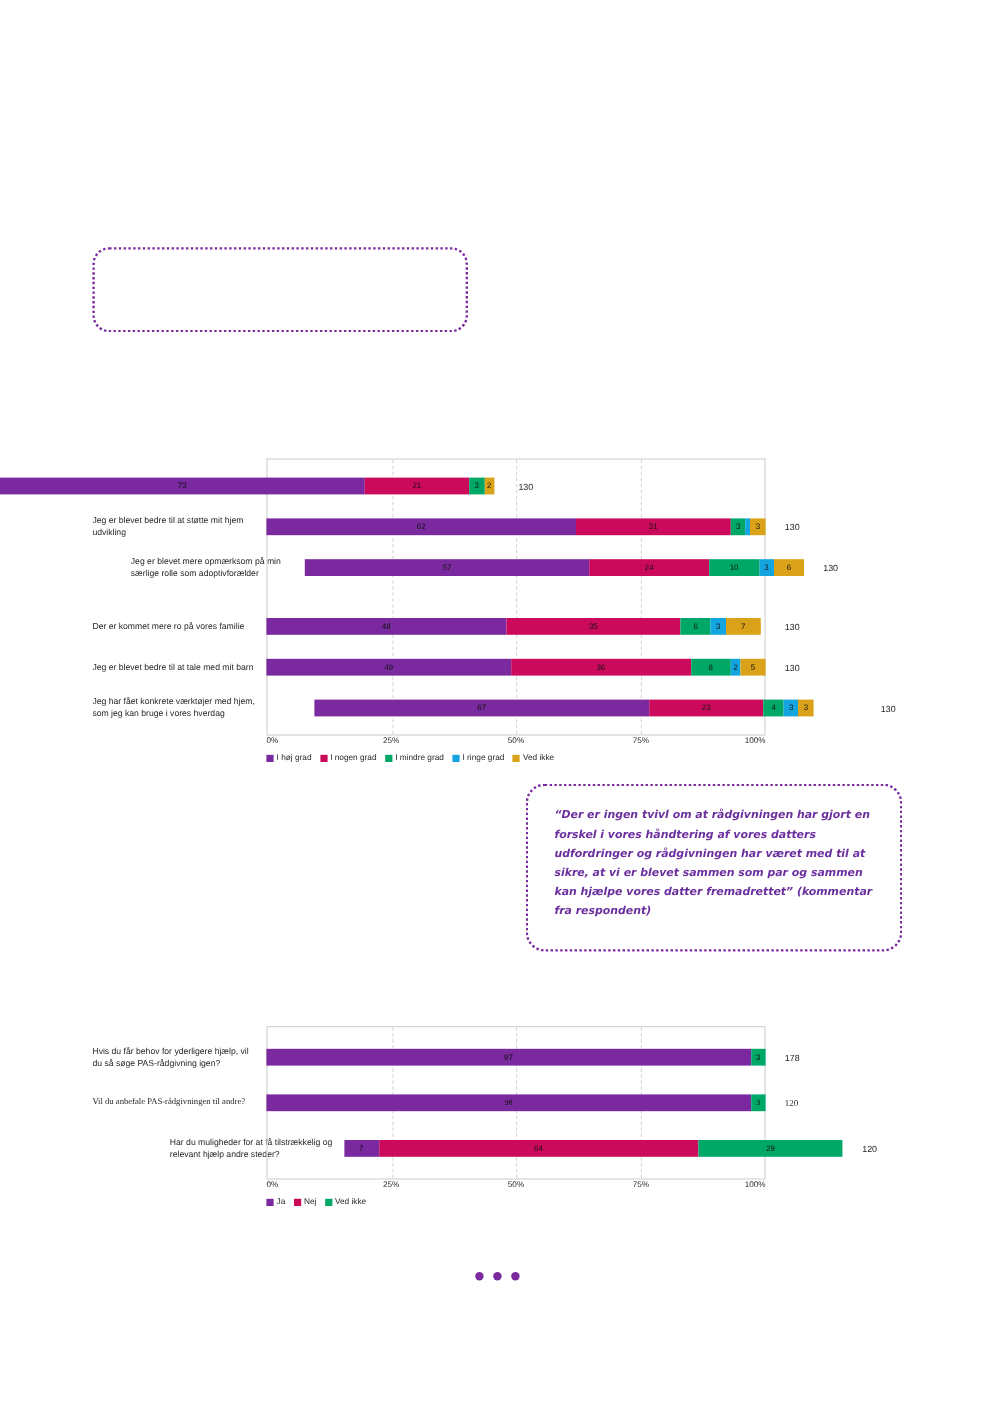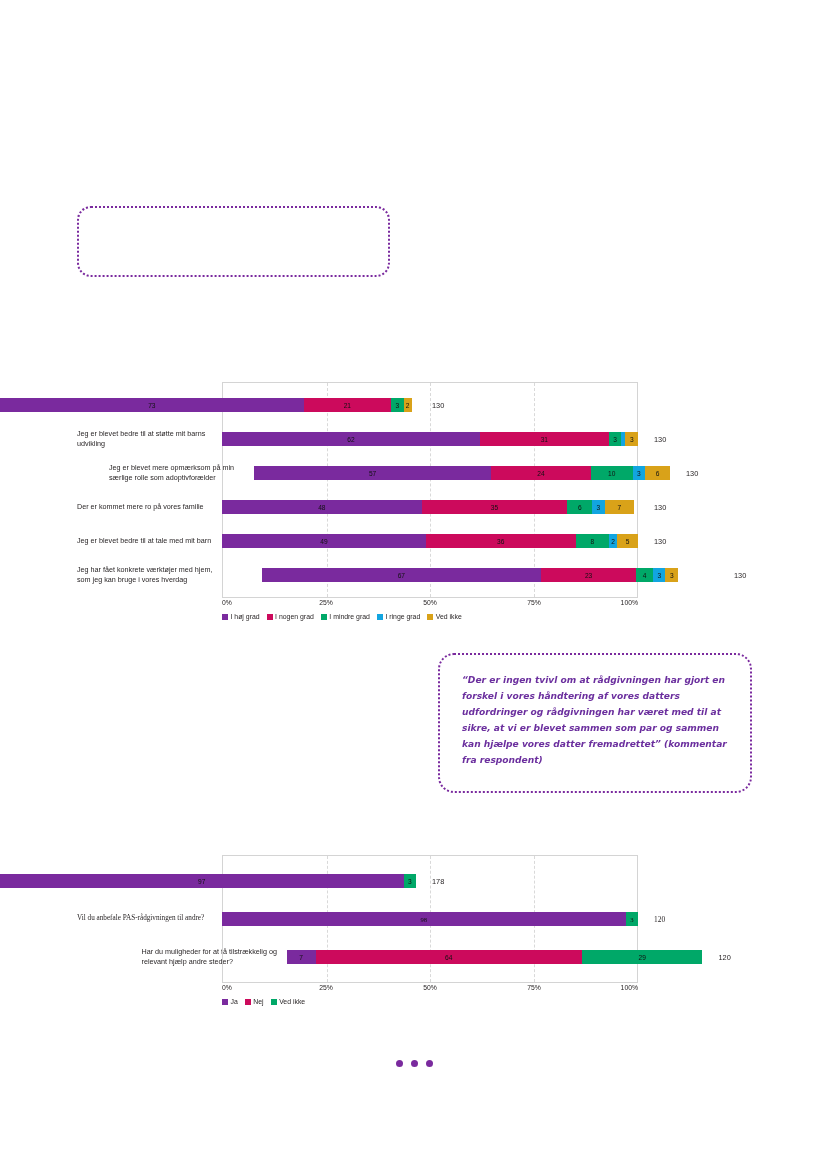--- a/index.html
+++ b/index.html
@@ -205,21 +205,21 @@
                 <div class="seg" style="width: 3%; background: rgb(0, 168, 104);">3</div>
                 <div class="seg" style="width: 2%; background: rgb(217, 162, 25);">2</div>
               </div>
             </div>
           </div>
           <div class="n-col">130</div>
         </div>
         <div style="height: 12px;"></div>
         <div class="chart-row" style="height: 22px;">
           <div class="row-label">
-            <span>Jeg er blevet bedre til at støtte mit barns udvikling</span>
+            <span>Jeg er blevet bedre til at støtte mit hjem udvikling</span>
           </div>
           <div class="plot-col">
             <div class="bar-track">
               <div class="bar">
                 <div class="seg" style="width: 62%; background: rgb(122, 42, 158);">62</div>
                 <div class="seg" style="width: 31%; background: rgb(204, 10, 92);">31</div>
                 <div class="seg" style="width: 3%; background: rgb(0, 168, 104);">3</div>
                 <div class="seg" style="width: 1%; background: rgb(18, 165, 224);"></div>
                 <div class="seg" style="width: 3%; background: rgb(217, 162, 25);">3</div>
               </div>
@@ -239,21 +239,21 @@
                 <div class="seg" style="width: 24%; background: rgb(204, 10, 92);">24</div>
                 <div class="seg" style="width: 10%; background: rgb(0, 168, 104);">10</div>
                 <div class="seg" style="width: 3%; background: rgb(18, 165, 224);">3</div>
                 <div class="seg" style="width: 6%; background: rgb(217, 162, 25);">6</div>
               </div>
             </div>
           </div>
           <div class="n-col">130</div>
         </div>
         <div style="height: 12px;"></div>
-        <div class="chart-row" style="height: 22px;">
+        <div class="chart-row" style="height: 22px; margin-top: 15px;">
           <div class="row-label">
             <span>Der er kommet mere ro på vores familie</span>
           </div>
           <div class="plot-col">
             <div class="bar-track">
               <div class="bar">
                 <div class="seg" style="width: 48%; background: rgb(122, 42, 158);">48</div>
                 <div class="seg" style="width: 35%; background: rgb(204, 10, 92);">35</div>
                 <div class="seg" style="width: 6%; background: rgb(0, 168, 104);">6</div>
                 <div class="seg" style="width: 3%; background: rgb(18, 165, 224);">3</div>
@@ -340,20 +340,23 @@
 
 <div class="quote-callout">
   <p class="quote-text">“Der er ingen tvivl om at rådgivningen har gjort en forskel i vores håndtering af vores datters udfordringer og rådgivningen har været med til at sikre, at vi er blevet sammen som par og sammen kan hjælpe vores datter fremadrettet” (kommentar fra respondent)</p>
 </div>
 
 <div class="chart-block" id="chart2" style="top:855px;">
     <div style="position: relative;">
       <div style="position: relative;">
         <div style="height: 14px;"></div>
         <div class="chart-row" style="height: 24px;">
+          <div class="row-label">
+            <span>Hvis du får behov for yderligere hjælp, vil du så søge PAS-rådgivning igen?</span>
+          </div>
           <div class="plot-col">
             <div class="bar-track">
               <div class="bar">
                 <div class="seg" style="width: 97%; background: rgb(122, 42, 158);">97</div>
                 <div class="seg" style="width: 3%; background: rgb(0, 168, 104);">3</div>
               </div>
             </div>
           </div>
           <div class="n-col">178</div>
         </div>

